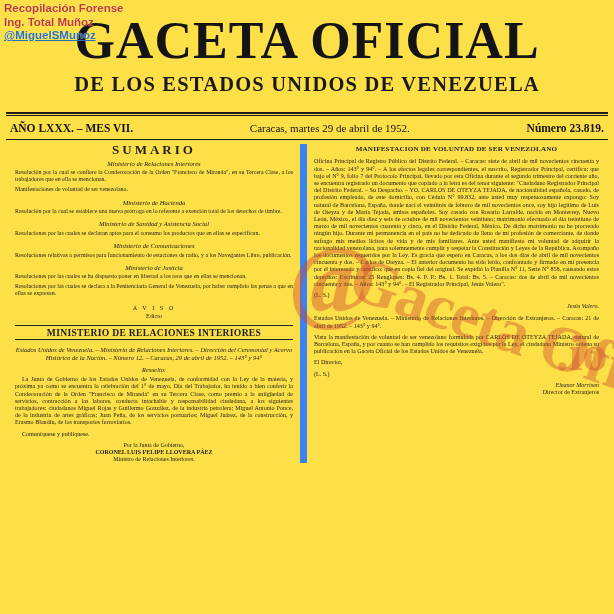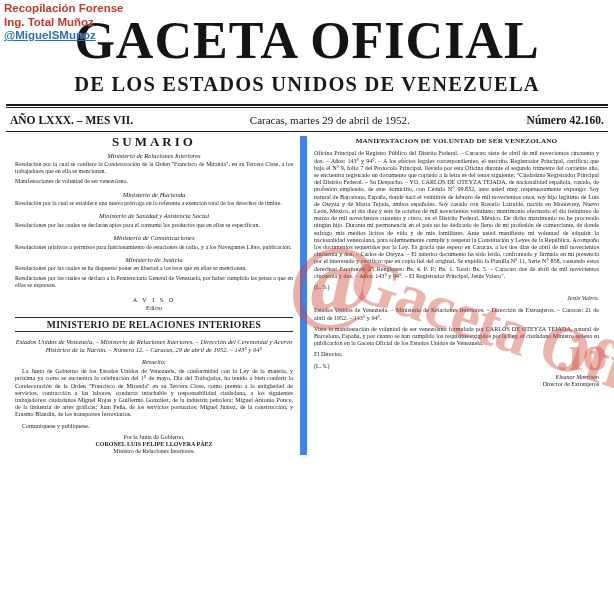--- a/index.html
+++ b/index.html
@@ -6,21 +6,21 @@
   html, body {
     margin: 0; padding: 0;
     width: 614px; height: 614px;
     background: #e9e6e1;
     font-family: "Liberation Serif", serif;
     overflow: hidden;
   }
   #page {
     position: relative;
     width: 614px; height: 614px;
-    background: #ffffff;
+    background: #fde047;
     overflow: hidden;
   }
 
   
   .credit {
     position: absolute;
     left: 4px; top: 2px;
     z-index: 40;
     font-family: "Liberation Sans", sans-serif;
     color: #2b6fb8;
@@ -81,21 +81,21 @@
     color: #141414;
     margin: 0 0 2px 0;
   }
   .estados {
     font-family: "Liberation Serif", serif;
     font-weight: bold;
     font-size: 20.5px;
     line-height: 24px;
     letter-spacing: 1.2px;
     color: #191919;
-    margin: 4px 0 8px 0;
+    margin: 4px 0 16px 0;
   }
   .rule-thick {
     height: 2px;
     background: #1b1b1b;
     margin: 0 6px 1px 6px;
   }
   .rule-thin {
     height: 1px;
     background: #1b1b1b;
     margin: 0 6px 0 6px;
@@ -247,21 +247,21 @@
   <div class="wm wm-io">.io</div>
 
   <div class="masthead">
     <div class="gaceta">GACETA OFICIAL</div>
     <div class="estados">DE LOS ESTADOS UNIDOS DE VENEZUELA</div>
     <div class="rule-thick"></div>
     <div class="rule-thin"></div>
     <div class="issueline">
       <span>AÑO LXXX. – MES VII.</span>
       <span class="center">Caracas, martes 29 de abril de 1952.</span>
-      <span>Número 42.160.</span>
+      <span>Número 23.819.</span>
     </div>
     <div class="rule-thin"></div>
   </div>
 
   <div class="body">
 
     <div class="col left">
       <div class="sumario-title">SUMARIO</div>
 
       <div class="min-head">Ministerio de Relaciones Interiores</div>

